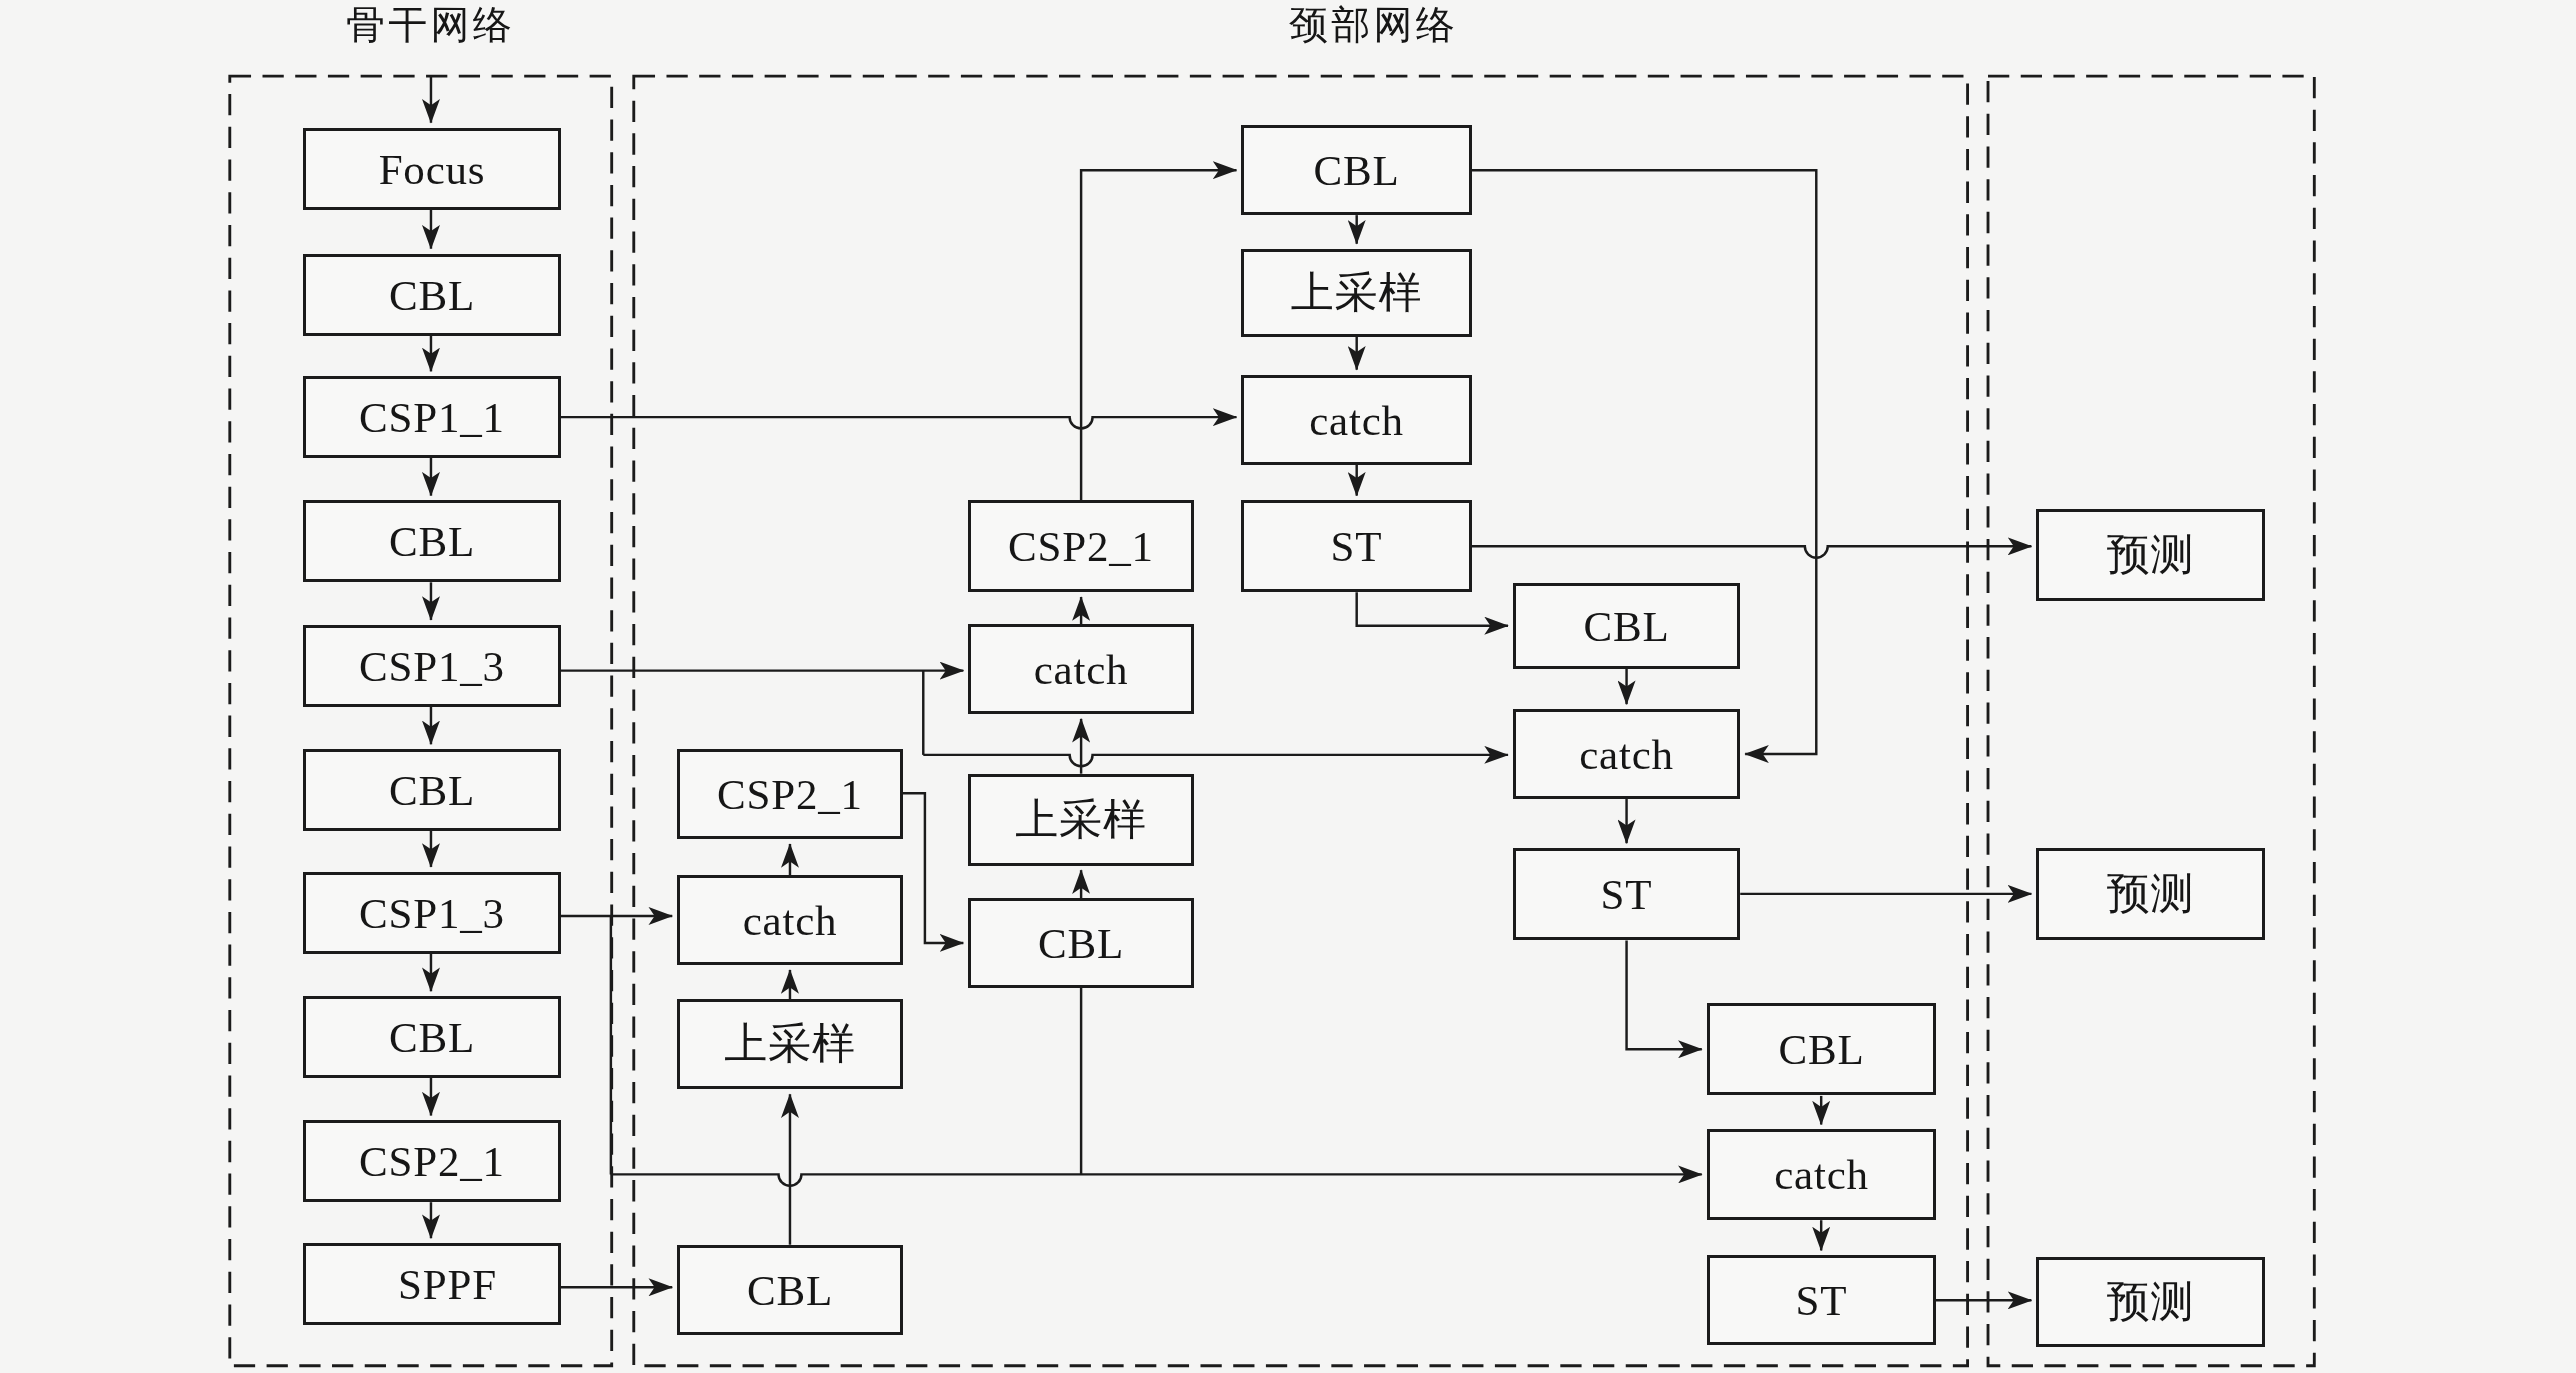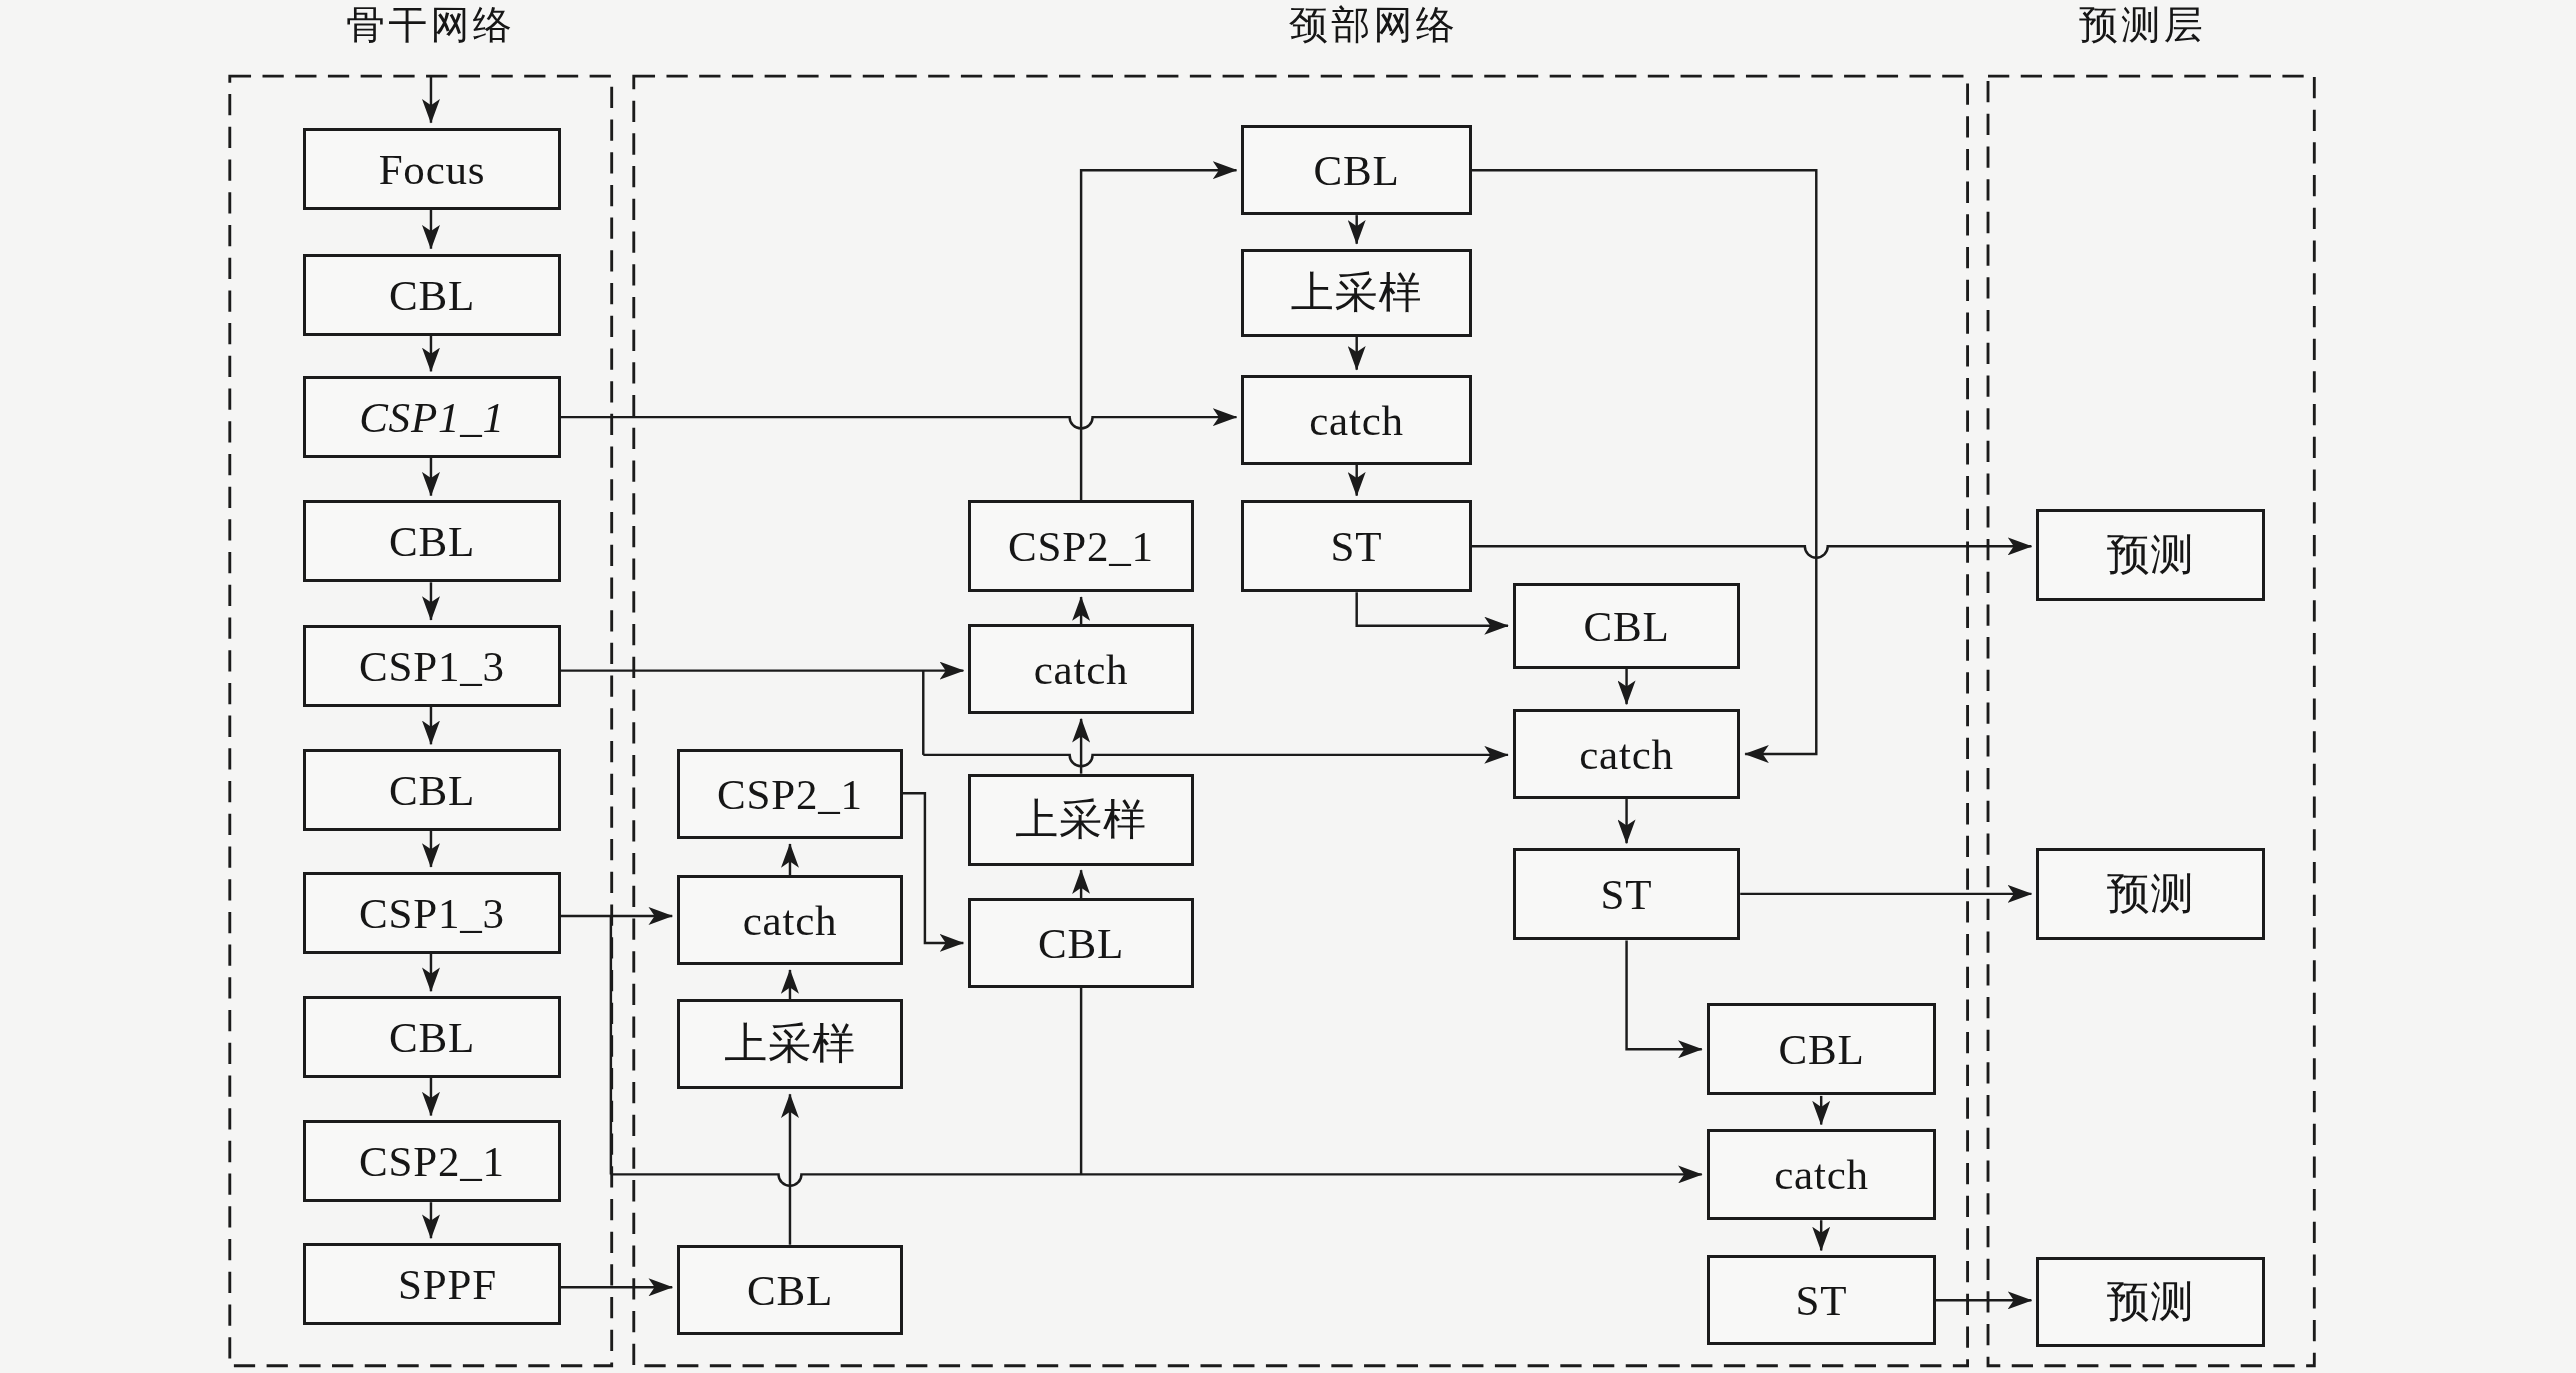--- a/index.html
+++ b/index.html
@@ -101,25 +101,24 @@
     <path class="edge" marker-end="url(#arr)" d="M1989,1150 V1283 H2081"></path>
     <path class="edge" marker-end="url(#arr)" d="M2128,1093 H2484"></path>
 
     <path class="edge" marker-end="url(#arr)" d="M2227,1340 V1375"></path>
     <path class="edge" marker-end="url(#arr)" d="M2227,1492 V1529"></path>
     <path class="edge" marker-end="url(#arr)" d="M2367,1590 H2484"></path>
   </svg>
 
   <div class="section-title" style="left:259px;">骨干网络</div>
   <div class="section-title" style="left:1202px;">颈部网络</div>
-  <div class="section-title" style="left:1971px;">预测层</div>
 
   <div class="node" style="left:303px;top:128px;width:258px;height:82px;">Focus</div>
   <div class="node" style="left:303px;top:254px;width:258px;height:82px;">CBL</div>
-  <div class="node" style="left:303px;top:376px;width:258px;height:82px;font-style:italic;">CSP1_1</div>
+  <div class="node" style="left:303px;top:376px;width:258px;height:82px;">CSP1_1</div>
   <div class="node" style="left:303px;top:500px;width:258px;height:82px;">CBL</div>
   <div class="node" style="left:303px;top:625px;width:258px;height:82px;">CSP1_3</div>
   <div class="node" style="left:303px;top:749px;width:258px;height:82px;">CBL</div>
   <div class="node" style="left:303px;top:872px;width:258px;height:82px;">CSP1_3</div>
   <div class="node" style="left:303px;top:996px;width:258px;height:82px;">CBL</div>
   <div class="node" style="left:303px;top:1120px;width:258px;height:82px;">CSP2_1</div>
   <div class="node" style="left:303px;top:1243px;width:258px;height:82px;padding-left:31px;">SPPF</div>
 
   <div class="node" style="left:677px;top:749px;width:226px;height:90px;">CSP2_1</div>
   <div class="node" style="left:677px;top:875px;width:226px;height:90px;">catch</div>

